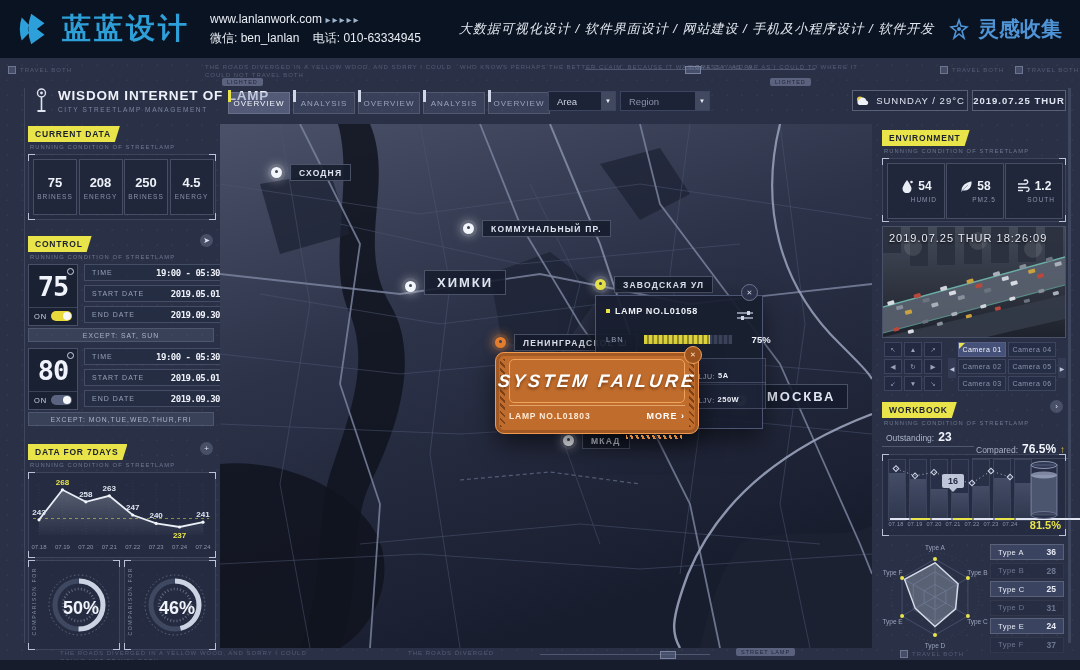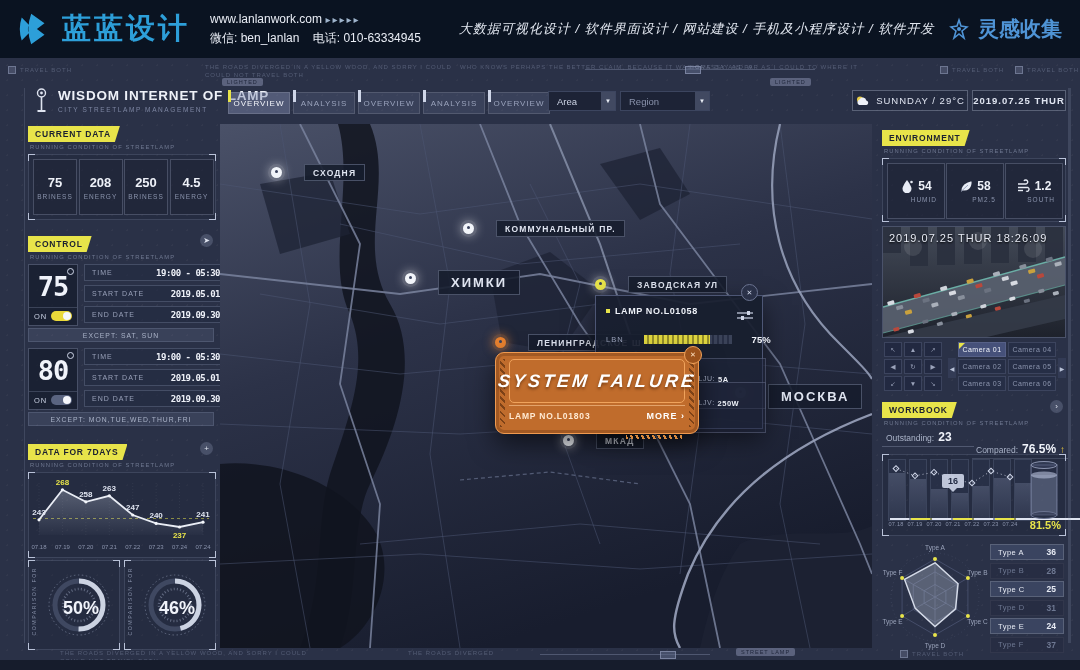--- a/index.html
+++ b/index.html
@@ -63,42 +63,42 @@
   .crow{position:absolute;height:15px;background:rgba(36,43,66,.65);border:1px solid rgba(150,160,190,.28);display:flex;align-items:center;justify-content:space-between;padding:0 7px;}
   .crow .cl{font-size:7px;letter-spacing:1px;color:#98a0b8;}
   .crow .cv{font-size:9px;font-weight:bold;color:#eef1f8;font-family:"DejaVu Sans Mono",monospace;letter-spacing:-.5px;}
   .except{position:absolute;height:12px;background:rgba(130,140,170,.18);border:1px solid rgba(160,170,200,.2);display:flex;align-items:center;justify-content:center;font-size:6.8px;letter-spacing:1px;color:#aab3c8;}
   
   .gaugebox{position:absolute;border:1px solid rgba(150,160,190,.22);background:rgba(26,32,50,.28);}
   .gaugebox .vlabel{position:absolute;left:2px;top:6px;writing-mode:vertical-rl;transform:rotate(180deg);font-size:5.2px;letter-spacing:1.5px;color:#8a93ac;}
   .gval{position:absolute;font-size:18px;font-weight:bold;color:#f0f3fa;}
   
   .map{position:absolute;left:220px;top:66px;width:652px;height:524px;overflow:hidden;background:#262c42;}
-  .maplabel{position:absolute;display:flex;align-items:flex-start;gap:19px;z-index:5;}
+  .maplabel{position:absolute;display:flex;align-items:flex-end;gap:5px;z-index:5;}
   .pin{position:relative;width:17px;height:17px;border-radius:50%;background:rgba(255,255,255,.22);box-shadow:0 0 10px rgba(255,255,255,.35);}
   .pin i{position:absolute;left:3px;top:3px;width:11px;height:11px;border-radius:50%;display:block;}
   .pin-white i{background:#f2f5fa;}
   .pin-yellow i{background:#e8e44a;}
   .pin-orange{background:rgba(240,140,60,.3);box-shadow:0 0 10px rgba(240,140,60,.5);}
   .pin-orange i{background:#e8812f;}
   .pin i::after{content:"";position:absolute;left:4px;top:2.5px;width:3px;height:3px;border-radius:50%;background:#39415c;}
   .mlbox{background:rgba(22,28,44,.88);border:1px solid rgba(150,160,190,.4);color:#dfe4f0;font-size:8.5px;font-weight:bold;letter-spacing:1.2px;padding:2.5px 8px;white-space:nowrap;}
   .mlbox.big{font-size:13px;letter-spacing:2px;padding:4px 12px;}
   
   .lamp-pop{position:absolute;left:375px;top:171px;width:166px;height:132px;background:rgba(24,30,46,.93);border:1px solid #4d5675;box-shadow:0 10px 24px rgba(0,0,0,.5);z-index:6;}
   .lp-close{position:absolute;right:4px;top:-12px;width:15px;height:15px;border-radius:50%;background:#2a3148;border:1px solid #6a7390;color:#cfd6e8;font-size:7px;display:flex;align-items:center;justify-content:center;cursor:pointer;z-index:7;}
   .lp-title{position:absolute;left:10px;top:10px;display:flex;align-items:center;gap:5px;font-size:9px;font-weight:bold;color:#eef1f8;letter-spacing:.6px;}
   .lp-title .dot{width:4px;height:4px;background:#e8e44a;}
   .lp-slider{position:absolute;right:9px;top:10px;cursor:pointer;}
   .lp-lbn{position:absolute;left:10px;top:38px;display:flex;align-items:center;gap:20px;}
   .lp-lbn .t{font-size:7.5px;color:#98a0b8;letter-spacing:1px;}
   .lbnbar{width:88px;height:9px;background:repeating-linear-gradient(90deg,#3a4258 0 3px,#272e44 3px 5px);position:relative;}
   .lbnbar i{position:absolute;left:0;top:0;bottom:0;background:repeating-linear-gradient(90deg,#ded53e 0 3px,#938c2a 3px 5px);}
   .lp-lbn .pv{font-size:9.5px;font-weight:bold;color:#f0f3fa;}
-  .lp-field{position:absolute;height:17px;border:1px solid rgba(160,170,200,.28);background:rgba(32,39,60,.55);display:flex;align-items:flex-start;padding:16px 6px;font-size:7px;letter-spacing:.5px;color:#a8b0c6;white-space:nowrap;}
+  .lp-field{position:absolute;height:17px;border:1px solid rgba(160,170,200,.28);background:rgba(32,39,60,.55);display:flex;align-items:flex-end;padding:4px 6px;font-size:7px;letter-spacing:.5px;color:#a8b0c6;white-space:nowrap;}
   .lp-field b{color:#eef1f8;margin-left:3px;font-size:7.5px;}
   
   .fail{position:absolute;left:275px;top:228px;width:202px;height:80px;z-index:9;background:#c06c2c;border:1px solid #ef9a50;border-radius:9px;
       box-shadow:0 10px 26px rgba(0,0,0,.55), inset 0 0 0 3px rgba(70,32,6,.25);}
   .fail::before{content:"";position:absolute;left:4px;top:6px;bottom:6px;width:5px;background:repeating-linear-gradient(45deg,rgba(70,32,6,.55) 0 2px,transparent 2px 5px);}
   .fail::after{content:"";position:absolute;right:4px;top:6px;bottom:6px;width:5px;background:repeating-linear-gradient(45deg,rgba(70,32,6,.55) 0 2px,transparent 2px 5px);}
   .fail-inner{position:absolute;left:13px;right:13px;top:6px;height:42px;border:1px solid #f0a35c;border-radius:5px;display:flex;align-items:center;justify-content:center;}
   .fail-title{font-size:18px;font-weight:bold;font-style:italic;color:#ffffff;letter-spacing:3px;text-shadow:0 2px 3px rgba(70,32,6,.6);transform:skewX(-6deg);white-space:nowrap;}
   .fail-foot{position:absolute;left:13px;right:13px;bottom:7px;height:20px;border-top:1px solid rgba(255,210,160,.55);display:flex;align-items:center;justify-content:space-between;}
   .fail-lamp{font-size:8.5px;font-weight:bold;color:#ffe9d2;letter-spacing:.8px;}

